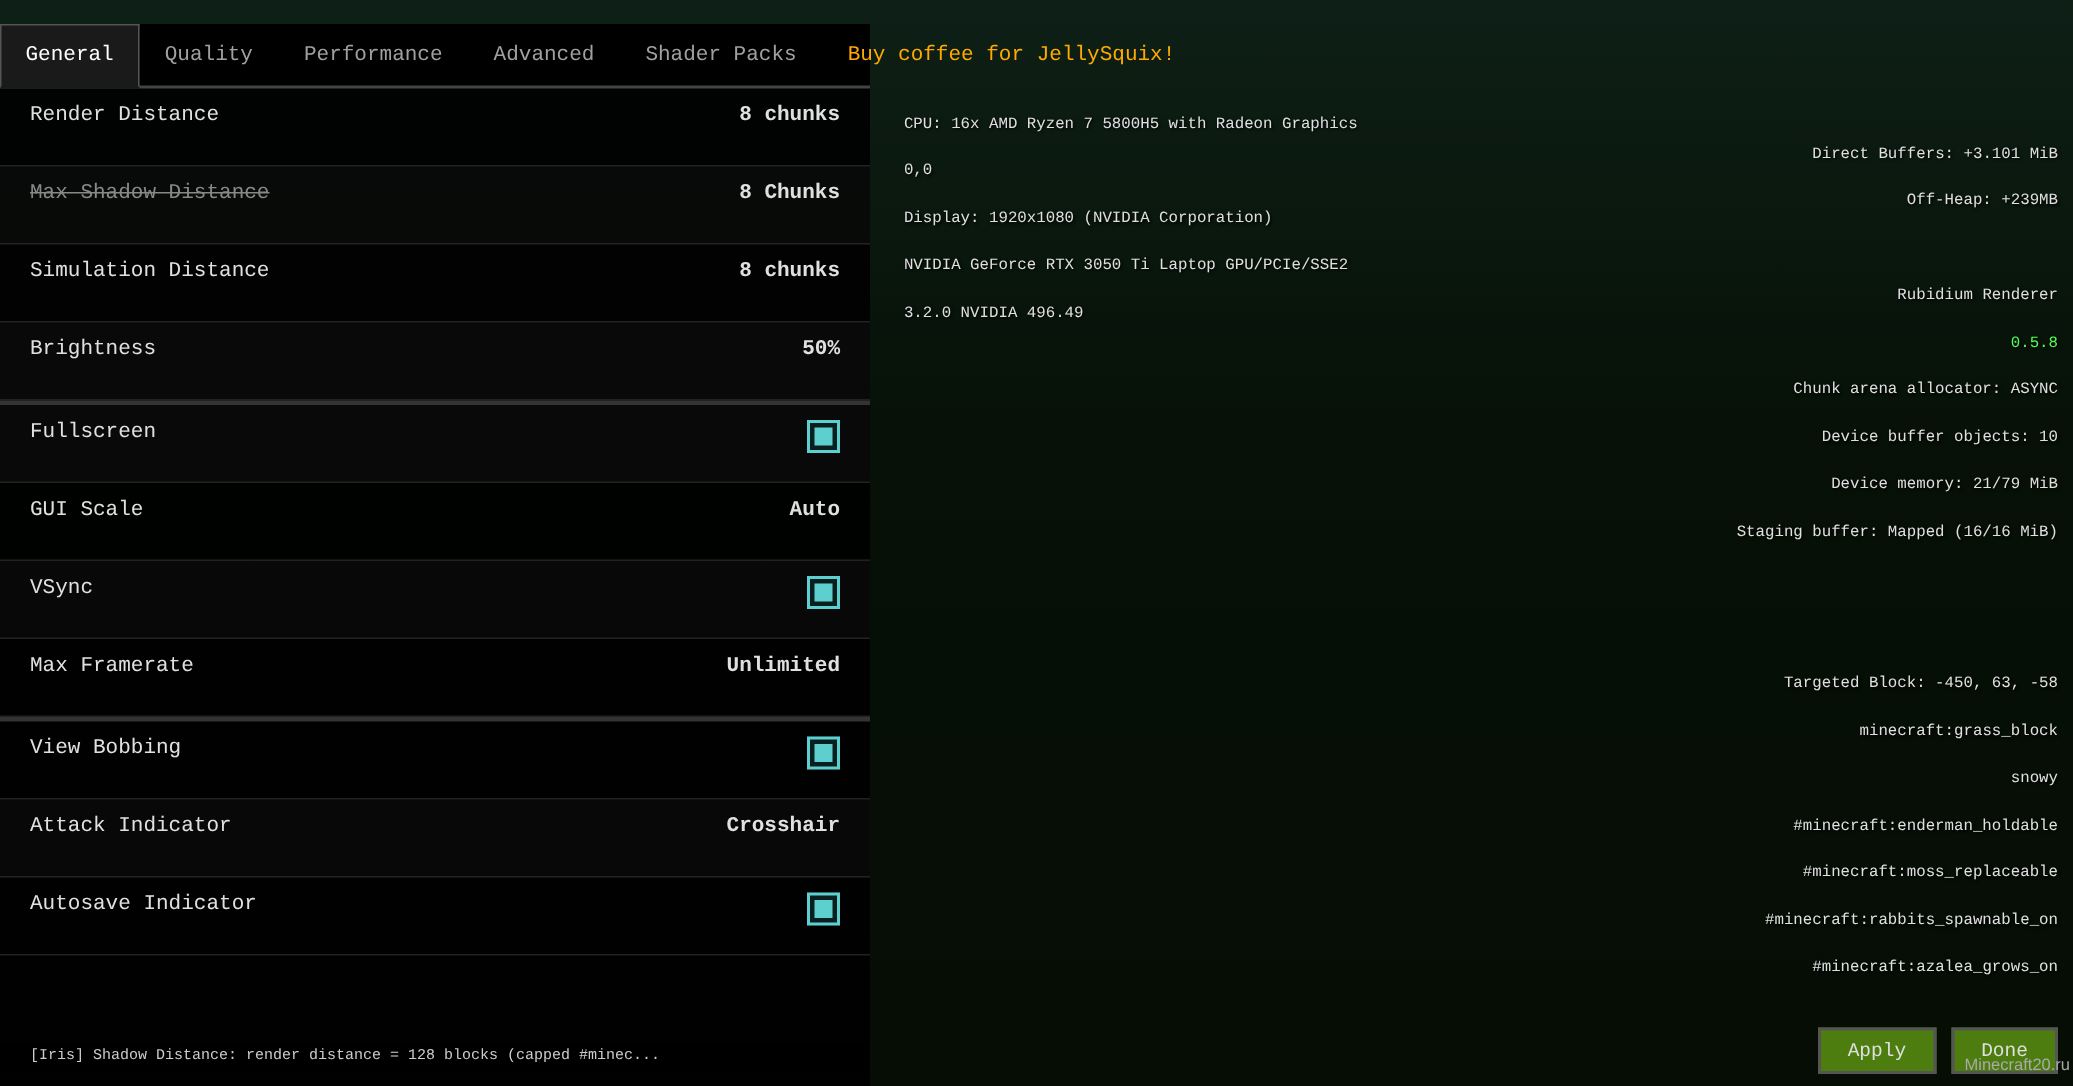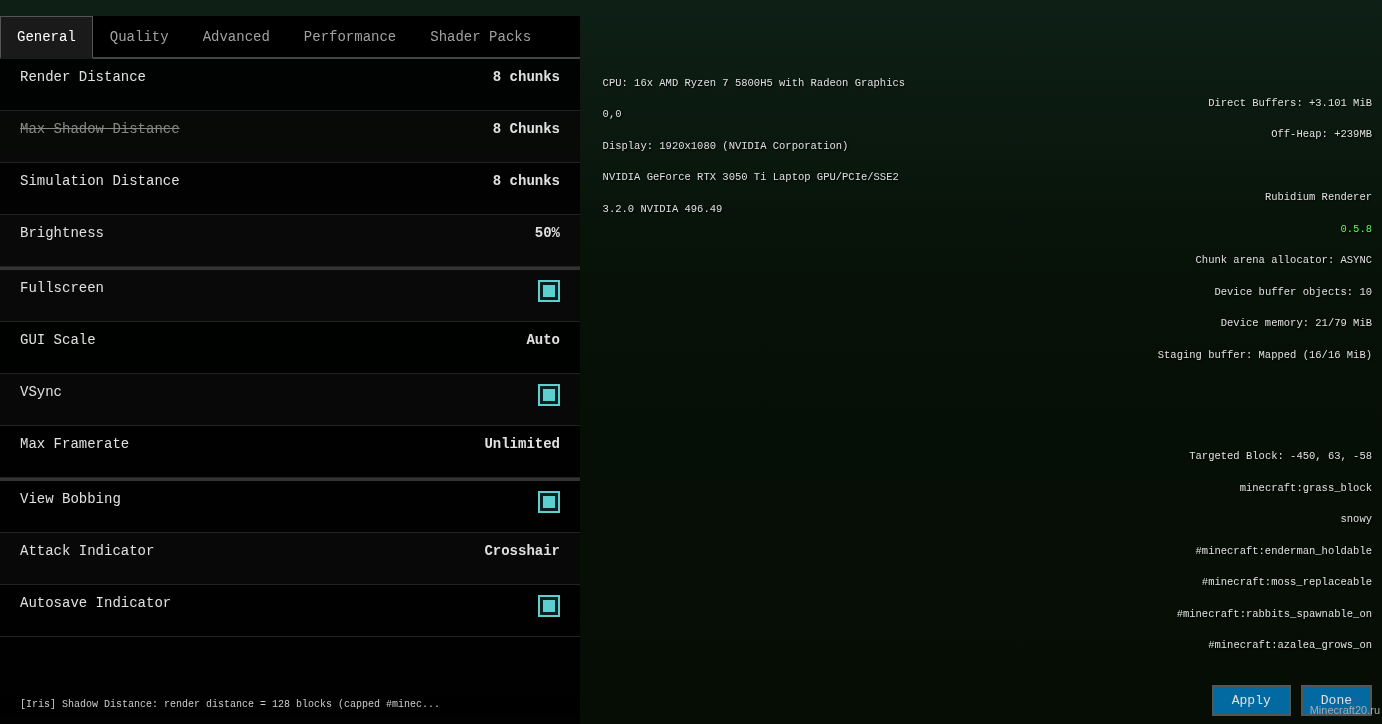--- a/index.html
+++ b/index.html
@@ -195,21 +195,21 @@
       padding: 8px 10px;
       background: transparent;
     }
 
     .bottom-buttons {
       display: flex;
       gap: 10px;
     }
 
     .bottom-btn {
-      background: #0369a1;
+      background: #4d7c0f;
       border: 2px solid #555;
       color: #e0e0e0;
       font-family: 'Courier New', monospace;
       font-size: 13px;
       padding: 6px 18px;
       cursor: pointer;
     }
 
     
     .watermark {
@@ -273,23 +273,24 @@
   <span>#minecraft:moss_replaceable</span><br>
   <span>#minecraft:rabbits_spawnable_on</span><br>
   <span>#minecraft:azalea_grows_on</span>
 </div>
 
 <div class="settings-panel">
 
   <div class="tabs-bar">
     <div class="tab active">General</div>
     <div class="tab">Quality</div>
+    <div class="tab">Performance</div>
     <div class="tab">Advanced</div>
-    <div class="tab">Performance</div>
     <div class="tab">Shader Packs</div>
+    <div class="tab tab-coffee">Buy coffee for JellySquix!</div>
   </div>
 
   <div class="settings-list">
 
     <div class="setting-row">
       <span class="setting-label">Render Distance</span>
       <span class="setting-value">8 chunks</span>
     </div>
 
     <div class="setting-row">

